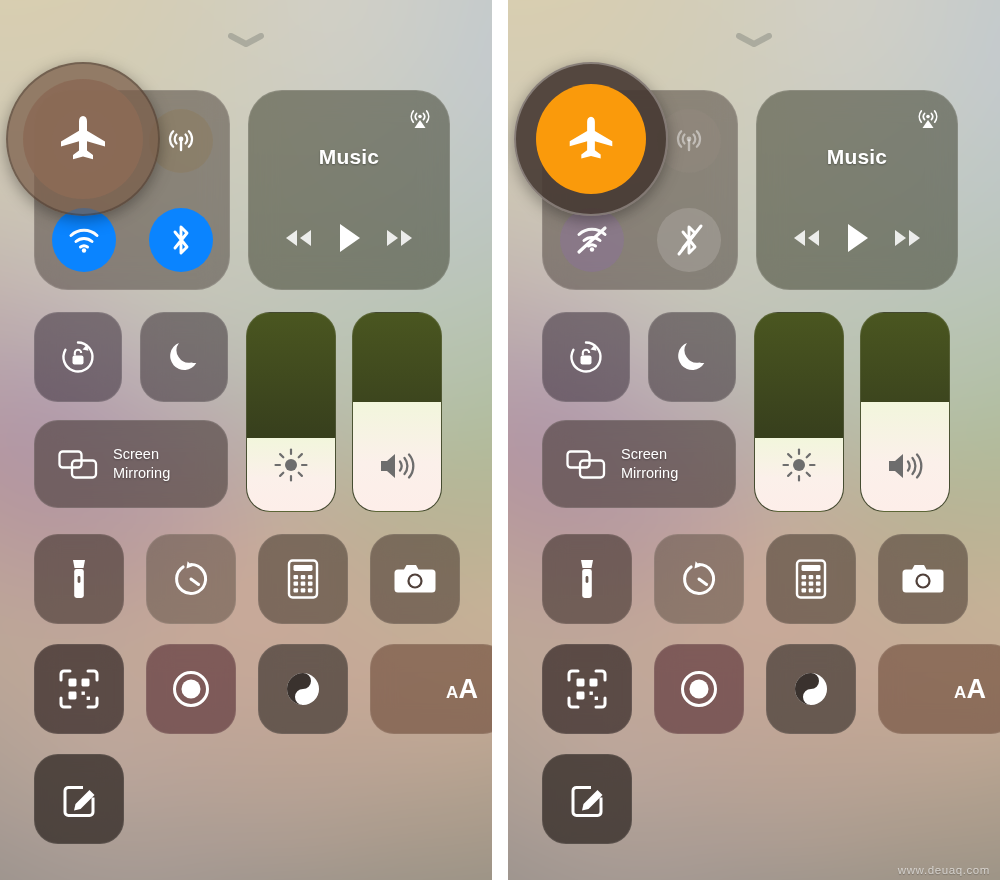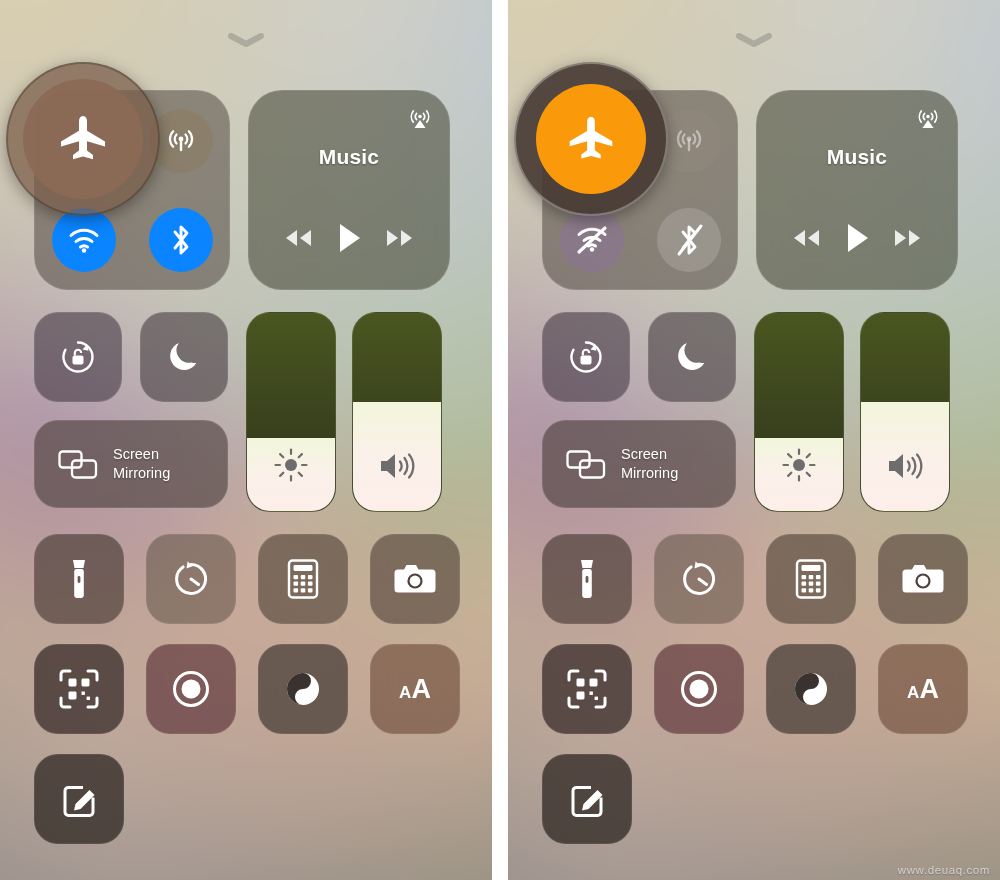--- a/index.html
+++ b/index.html
@@ -185,21 +185,21 @@
     border:0.5px solid rgba(255,255,255,0.07);
     backdrop-filter:blur(12px);-webkit-backdrop-filter:blur(12px);
   }
   .app.c0{background:rgba(66,52,46,0.62);}
   .app.c1{background:rgba(92,78,68,0.52);}
   .app.c2{background:rgba(70,58,48,0.58);}
   .app.c3{background:rgba(74,58,50,0.58);}
   .app.c4{background:rgba(48,36,34,0.70);}
   .app.c5{background:rgba(84,44,50,0.62);}
   .app.c6{background:rgba(56,48,44,0.66);}
-  .app.c7{background:rgba(102,68,50,0.58);}
+  .app.c7{background:rgba(102,68,50,0.58);padding-left:47px;}
   .app.c8{background:rgba(44,36,32,0.74);}
   .app .aa{color:#fff;font-size:0;line-height:1;}
   .app .aa .s{font-size:17px;font-weight:bold;}
   .app .aa .b{font-size:27px;font-weight:bold;}
 
   .wm{
     position:absolute;right:10px;bottom:4px;
     color:rgba(255,255,255,0.62);
     font-size:11.5px;letter-spacing:.6px;
     z-index:10;

